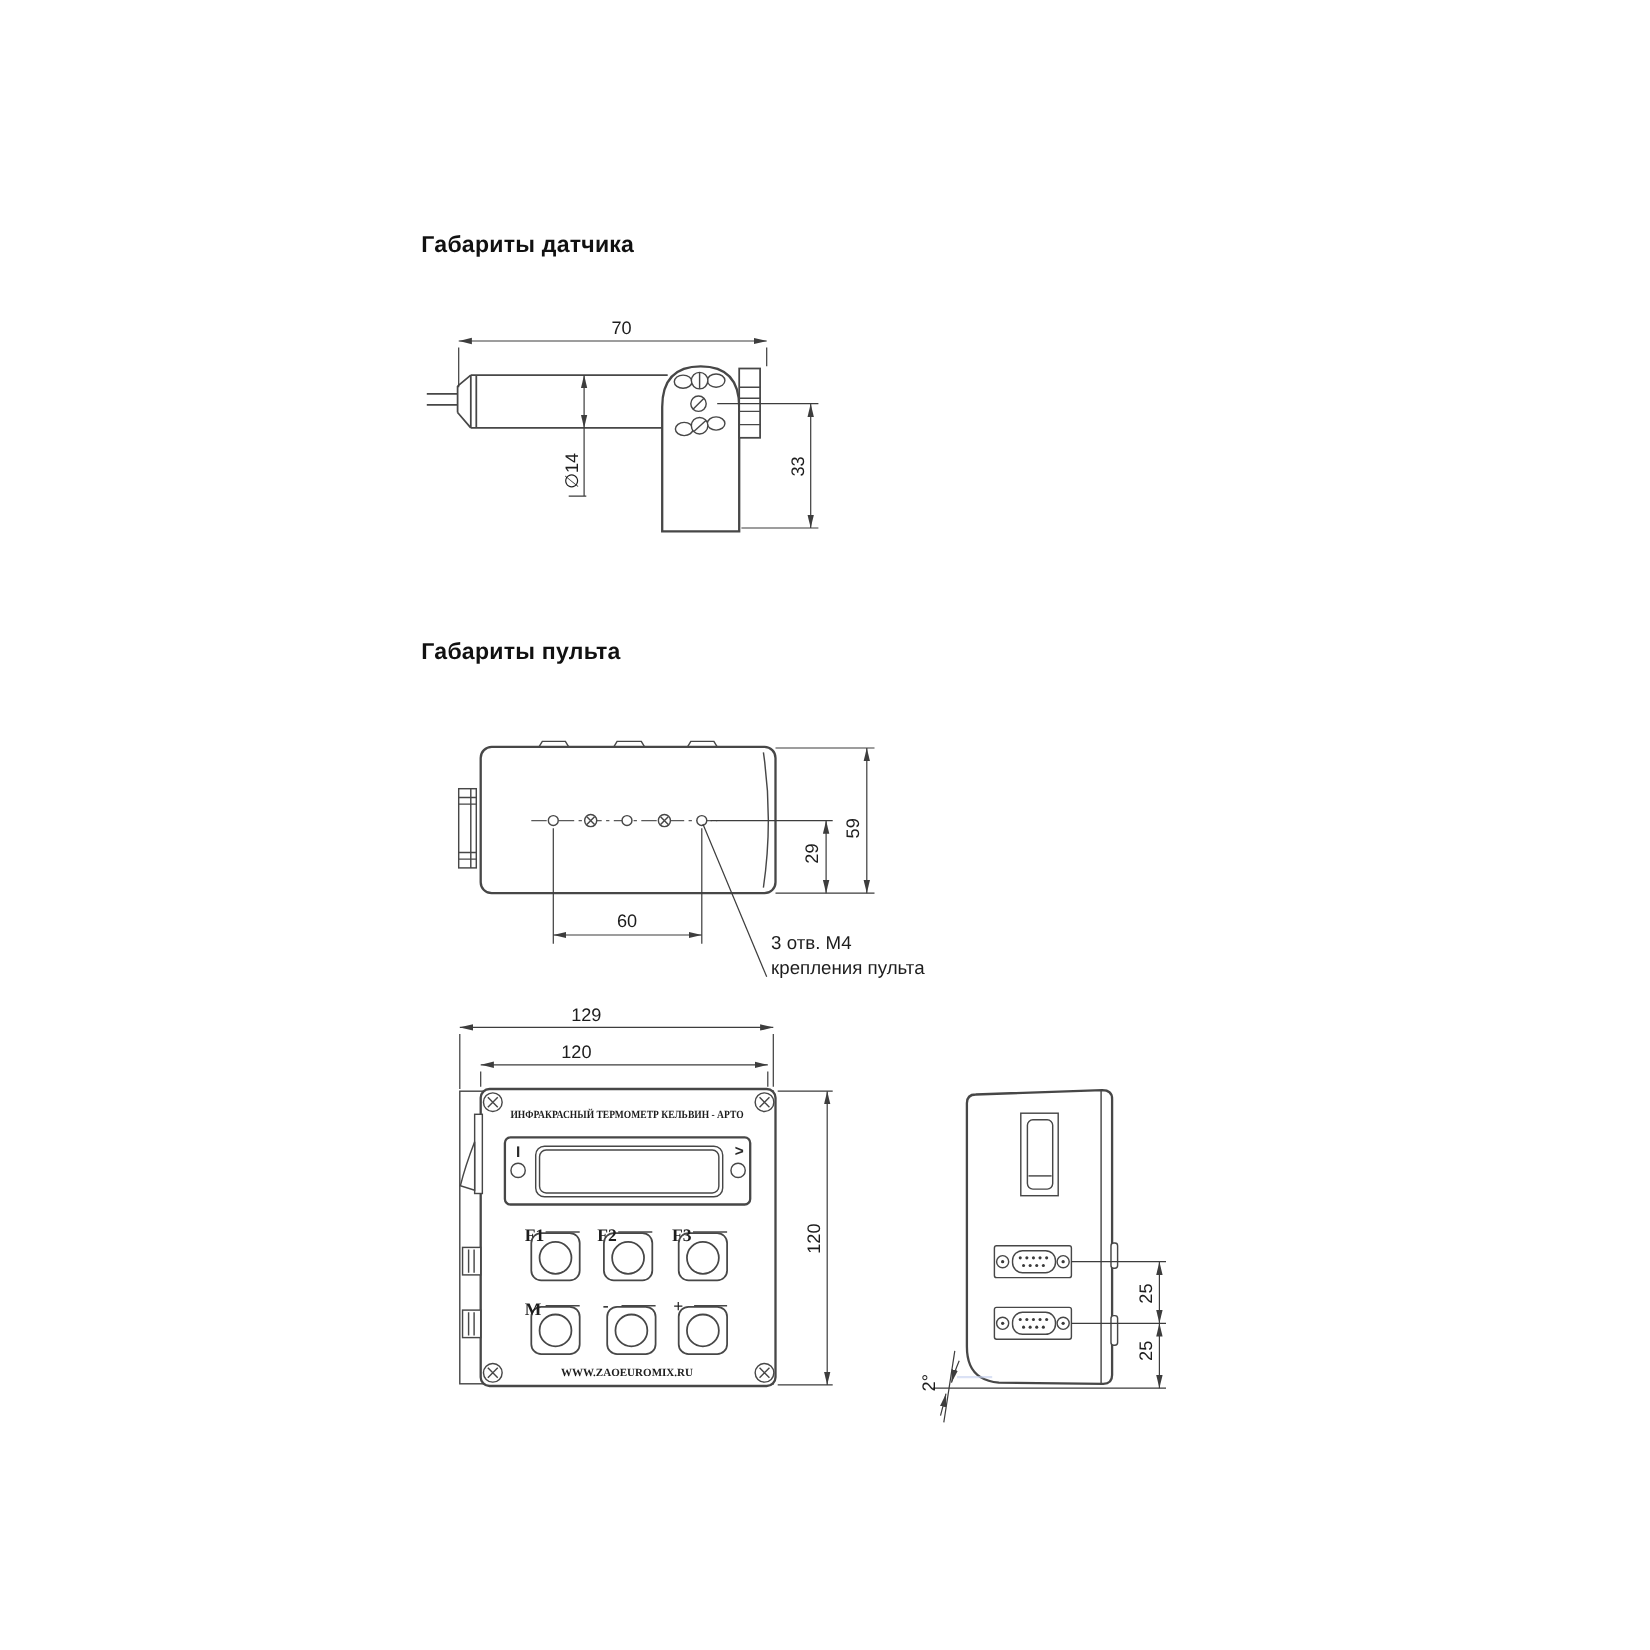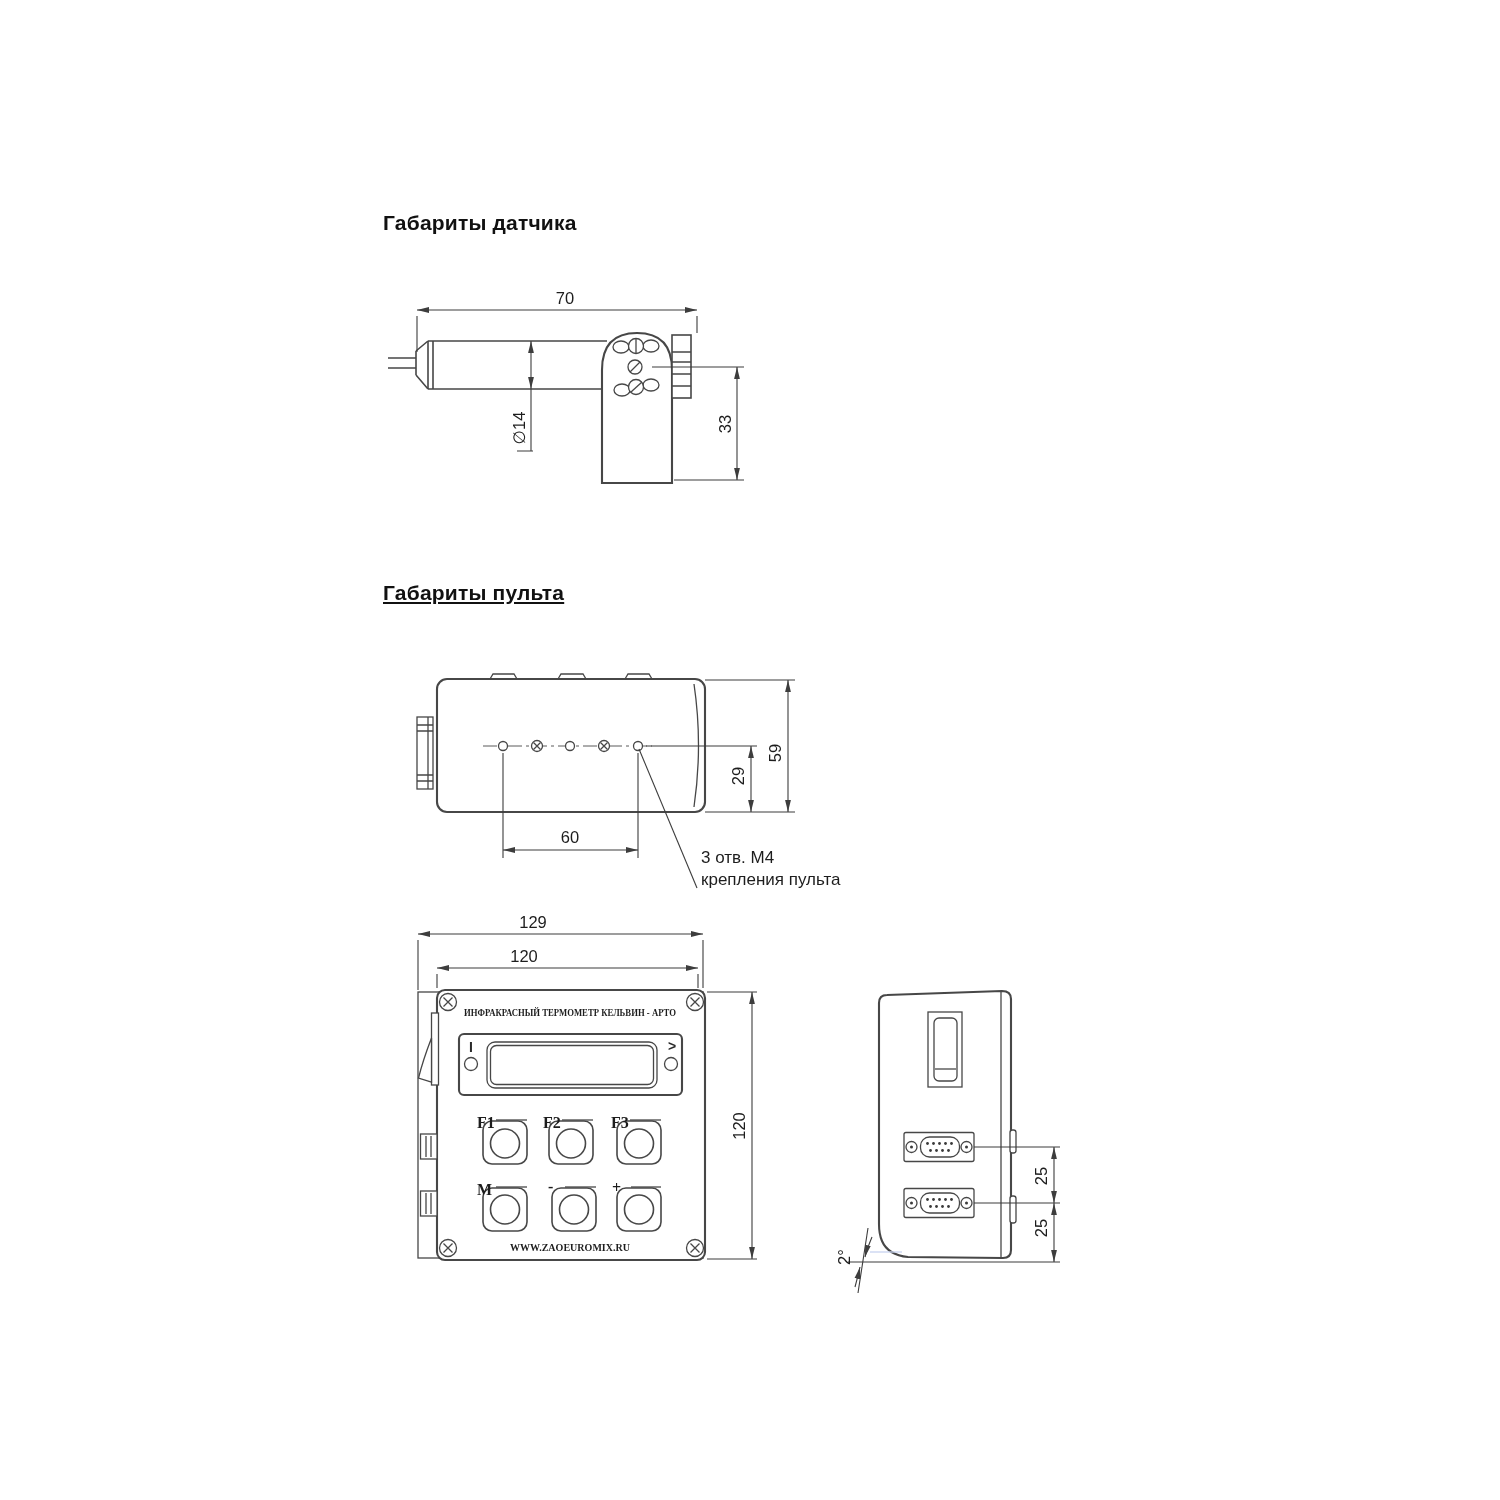--- a/index.html
+++ b/index.html
@@ -20,21 +20,21 @@
   .htx{font:bold 10px "Liberation Serif",serif;fill:#1d1d1d;}
   .mtx{font:bold 14px "Liberation Sans",sans-serif;fill:#2a2a2a;}
   .scr{fill:#3a3a3a;}
 </style>
 </head>
 <body>
 
 <div id="page">
 
   <div class="section-title" style="left:383px;top:211px;">Габариты датчика</div>
-  <div class="section-title" style="left:383px;top:581px;text-decoration:underline;">Габариты пульта</div>
+  <div class="section-title" style="left:383px;top:581px;">Габариты пульта</div>
 
   <svg width="1500" height="1500" viewBox="0 0 1500 1500">
     <defs>
       <marker id="mend" viewBox="0 0 12 7" refX="12" refY="3.5" markerWidth="12" markerHeight="7" orient="auto" markerUnits="userSpaceOnUse">
           <path d="M0 0.6 L12 3.5 L0 6.4 Z" fill="#3d3d3d"></path>
         </marker>
       <marker id="mstart" viewBox="0 0 12 7" refX="0" refY="3.5" markerWidth="12" markerHeight="7" orient="auto" markerUnits="userSpaceOnUse">
           <path d="M12 0.6 L0 3.5 L12 6.4 Z" fill="#3d3d3d"></path>
         </marker>
     </defs>

